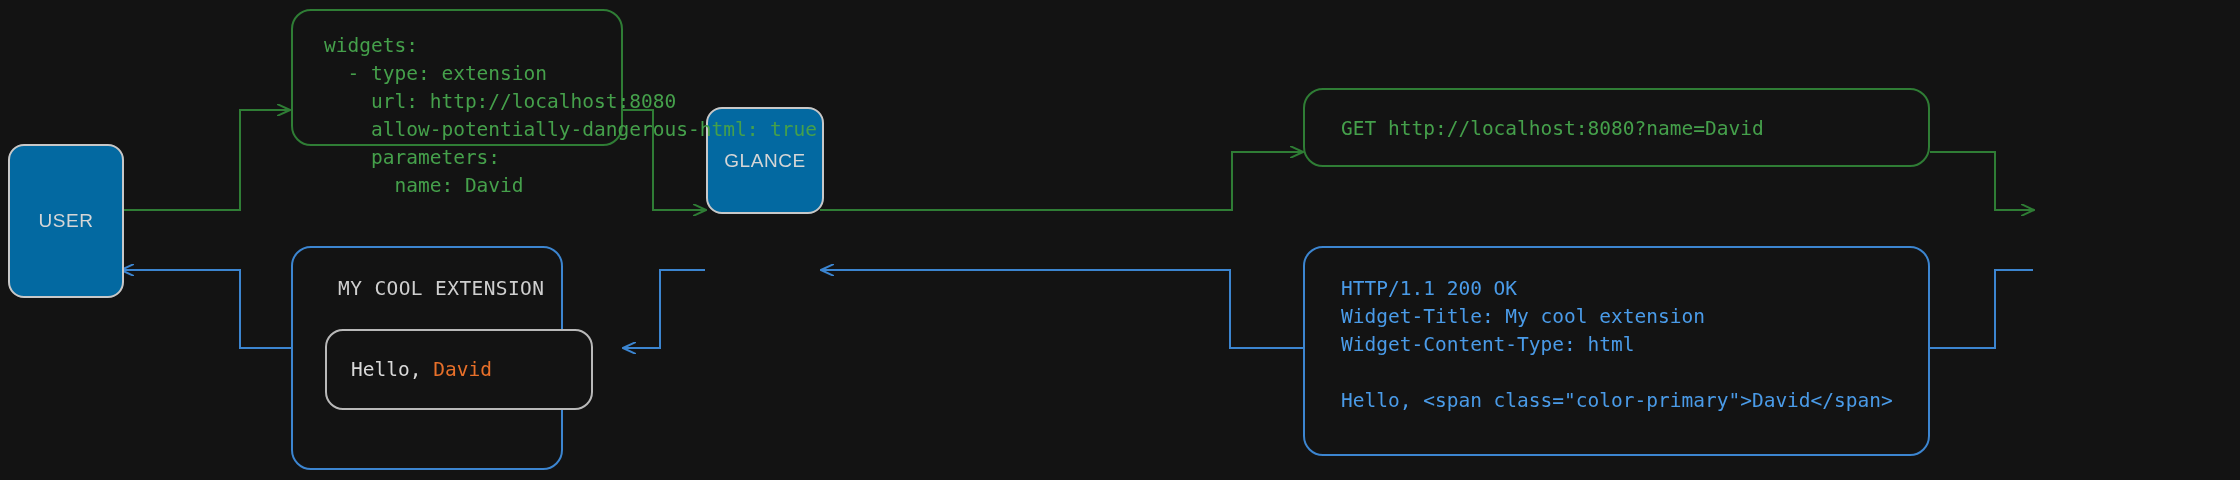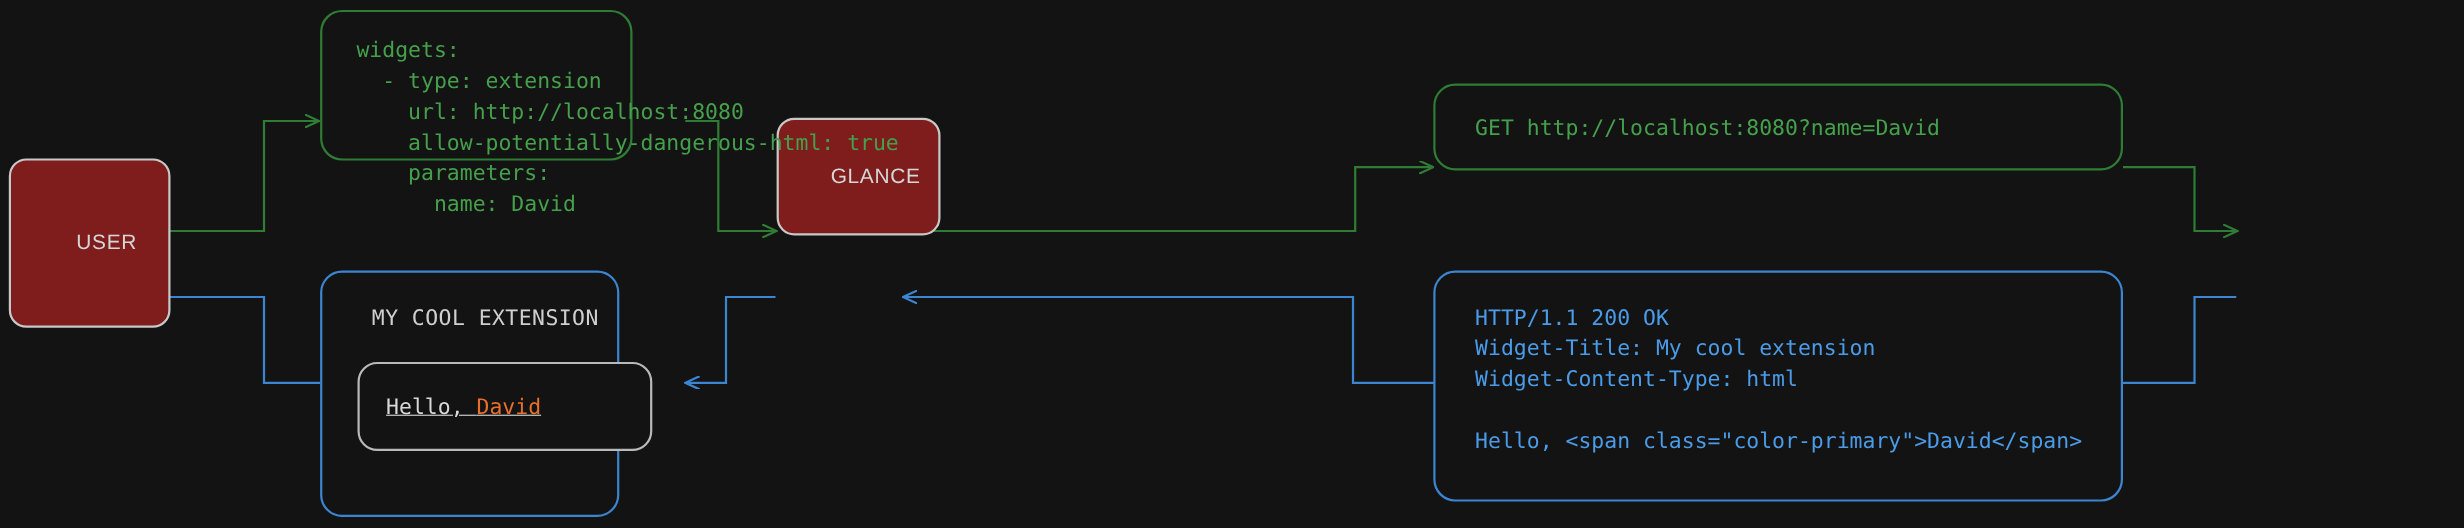--- a/index.html
+++ b/index.html
@@ -19,26 +19,25 @@
     position: absolute;
     left: 0; top: 0;
     width: 2240px;
     height: 480px;
     pointer-events: none;
   }
   .node {
     position: absolute;
     border: 2px solid #c8c8c8;
     border-radius: 16px;
-    background: #7f1d1d;
+    background: #0369a1;
     display: flex;
     align-items: center;
     justify-content: center;
     color: #d4d4d4;
-    padding-left: 31px;
   }
   .node-label {
     font-family: "Liberation Sans", sans-serif;
     font-size: 19px;
     letter-spacing: 0.6px;
     color: #d6d6d6;
   }
   .node-label.mono {
     font-family: "DejaVu Sans Mono", monospace;
     font-size: 18px;
@@ -77,21 +76,20 @@
     color: #cfcfcf;
     letter-spacing: 0.4px;
     white-space: pre;
   }
   .widget-body {
     font-family: "DejaVu Sans Mono", monospace;
     font-size: 19.5px;
     color: #d9d9d9;
     white-space: pre;
     padding-left: 24px;
-    text-decoration: underline;
   }
   .accent { color: #e8702a; }
 </style>
 </head>
 <body>
 
 <div id="canvas">
 
   <svg class="wires" viewBox="0 0 2240 480">
     <defs>
@@ -120,30 +118,30 @@
 
   <div class="node" style="left:8px; top:144px; width:112px; height:150px;">
     <span class="node-label">USER</span>
   </div>
 
   <div class="node" style="left:706px; top:107px; width:114px; height:103px;">
     <span class="node-label">GLANCE</span>
   </div>
 
 
-  <div class="codebox green" style="left:291px; top:9px; width:284px; height:137px;">
+  <div class="codebox green" style="left:291px; top:9px; width:332px; height:137px;">
     <pre class="code green" style="position:absolute; left:31px; top:21px;">widgets:
   - type: extension
     url: http://localhost:8080
     allow-potentially-dangerous-html: true
     parameters:
       name: David</pre>
   </div>
 
-  <div class="codebox green" style="left:1303px; top:76px; width:627px; height:79px;">
+  <div class="codebox green" style="left:1303px; top:88px; width:627px; height:79px;">
     <pre class="code green" style="position:absolute; left:36px; top:25px;">GET http://localhost:8080?name=David</pre>
   </div>
 
   <div class="codebox blue" style="left:1303px; top:246px; width:627px; height:210px;">
     <pre class="code blue" style="position:absolute; left:36px; top:27px;">HTTP/1.1 200 OK
 Widget-Title: My cool extension
 Widget-Content-Type: html
 
 Hello, &lt;span class="color-primary"&gt;David&lt;/span&gt;</pre>
   </div>

